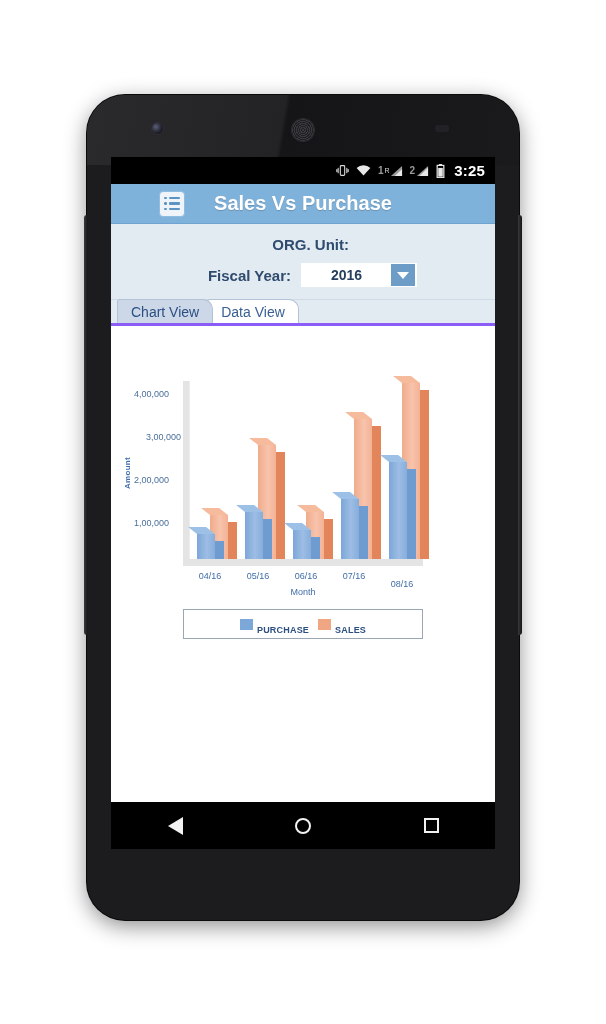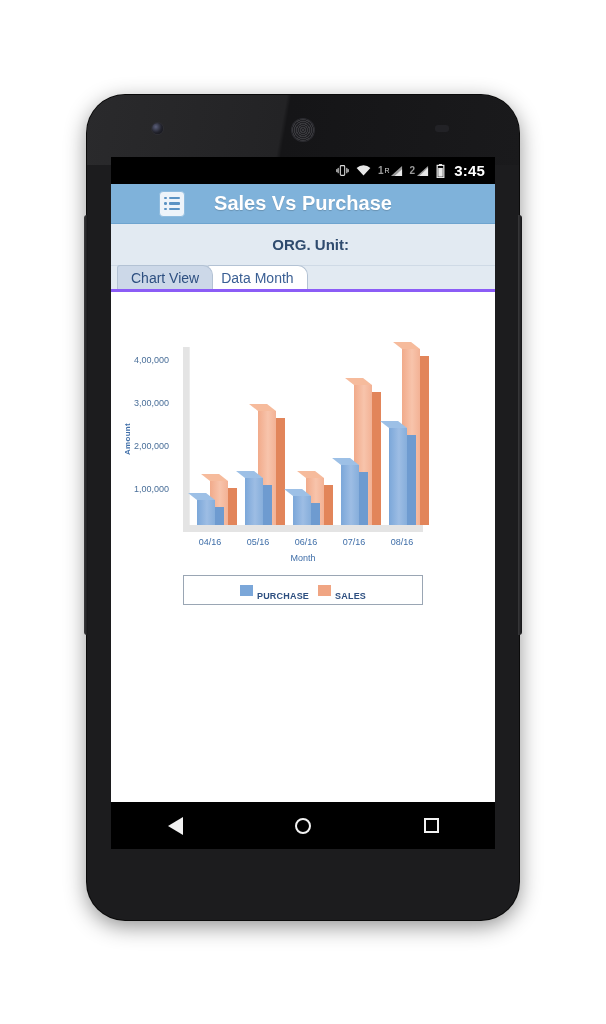--- a/index.html
+++ b/index.html
@@ -259,21 +259,21 @@
           <path d="M13 3 L13 12 L3.6 12 Z" fill="#e8e8e8"></path>
         </svg>
       </span>
       <span class="status-icon">
         <svg width="9" height="14" viewBox="0 0 10 16">
           <rect x="3.2" y="0" width="3.6" height="1.6" fill="#e8e8e8"></rect>
           <rect x="1.2" y="1.6" width="7.6" height="14" fill="none" stroke="#e8e8e8" stroke-width="1.4"></rect>
           <rect x="2.4" y="4.5" width="5.2" height="10" fill="#e8e8e8"></rect>
         </svg>
       </span>
-      <span id="status-clock">3:45</span>
+      <span id="status-clock">3:25</span>
     </div>
 
     <div id="app-bar">
       <div id="menu-button">
         <div class="menu-row">
           <span class="menu-dot"></span>
           <span class="menu-line"></span>
         </div>
         <div class="menu-row">
           <span class="menu-dot"></span>
@@ -284,34 +284,43 @@
           <span class="menu-line"></span>
         </div>
       </div>
       <div id="app-title">Sales Vs Purchase</div>
     </div>
 
     <div id="filter-panel">
       <div class="filter-row">
         <span class="filter-label">ORG. Unit:</span>
       </div>
+      <div class="filter-row">
+        <span class="filter-label">Fiscal Year:</span>
+        <div class="select-box">
+          <span class="select-value">2016</span>
+          <span class="select-arrow">
+              <span></span>
+            </span>
+        </div>
+      </div>
     </div>
 
     <div id="tab-strip">
       <div class="tab active">Chart View</div>
-      <div class="tab inactive">Data Month</div>
+      <div class="tab inactive">Data View</div>
     </div>
 
     <div id="chart-region">
       <div id="chart-canvas">
         <div id="y-axis-title">Amount</div>
         <div id="y-ticks">
             <div class="y-tick-label" style="top: 141.977px; left: 0px;">1,00,000</div>
             <div class="y-tick-label" style="top: 98.9535px; left: 0px;">2,00,000</div>
-            <div class="y-tick-label" style="top: 55.9302px; left: 0px;">3,00,000</div>
+            <div class="y-tick-label" style="top: 55.9302px; left: 12px;">3,00,000</div>
             <div class="y-tick-label" style="top: 12.907px; left: 0px;">4,00,000</div>
           </div>
         <div id="plot-area">
           <div id="plot-inner">
               <div class="bar-group" style="left: 7.68px; height: 185px;">
                 <div class="bar bar-purchase" style="left: 0px; width: 18px; height: 24.9535px; z-index: 3;">
                   <div class="bar-side" style="height: 17.9535px;"></div>
                   <div class="bar-face" style="height: 24.9535px;"></div>
                   <div style="position: absolute; bottom: 24.9535px; left: 0px; width: 18px; height: 7px; background: rgb(157, 192, 230); transform: skewX(52deg); transform-origin: left bottom;"></div>
                 </div>
@@ -369,21 +378,21 @@
                   <div style="position: absolute; bottom: 176.395px; left: 0px; width: 18px; height: 7px; background: rgb(246, 187, 156); transform: skewX(52deg); transform-origin: left bottom;"></div>
                 </div>
               </div>
             </div>
         </div>
         <div id="x-ticks">
             <div class="x-tick-label" style="left: 89px;">04/16</div>
             <div class="x-tick-label" style="left: 137px;">05/16</div>
             <div class="x-tick-label" style="left: 185px;">06/16</div>
             <div class="x-tick-label" style="left: 233px;">07/16</div>
-            <div class="x-tick-label" style="left: 281px;">08/16</div>
+            <div class="x-tick-label" style="left: 281px; margin-top: 8px;">08/16</div>
           </div>
         <div id="x-axis-title">Month</div>
         <div id="legend">
             <div class="legend-entry">
               <span class="legend-swatch" style="background: rgb(123, 167, 217);"></span>
               <span class="legend-text">PURCHASE</span>
             </div>
             <div class="legend-entry">
               <span class="legend-swatch" style="background: rgb(240, 165, 131);"></span>
               <span class="legend-text">SALES</span>

